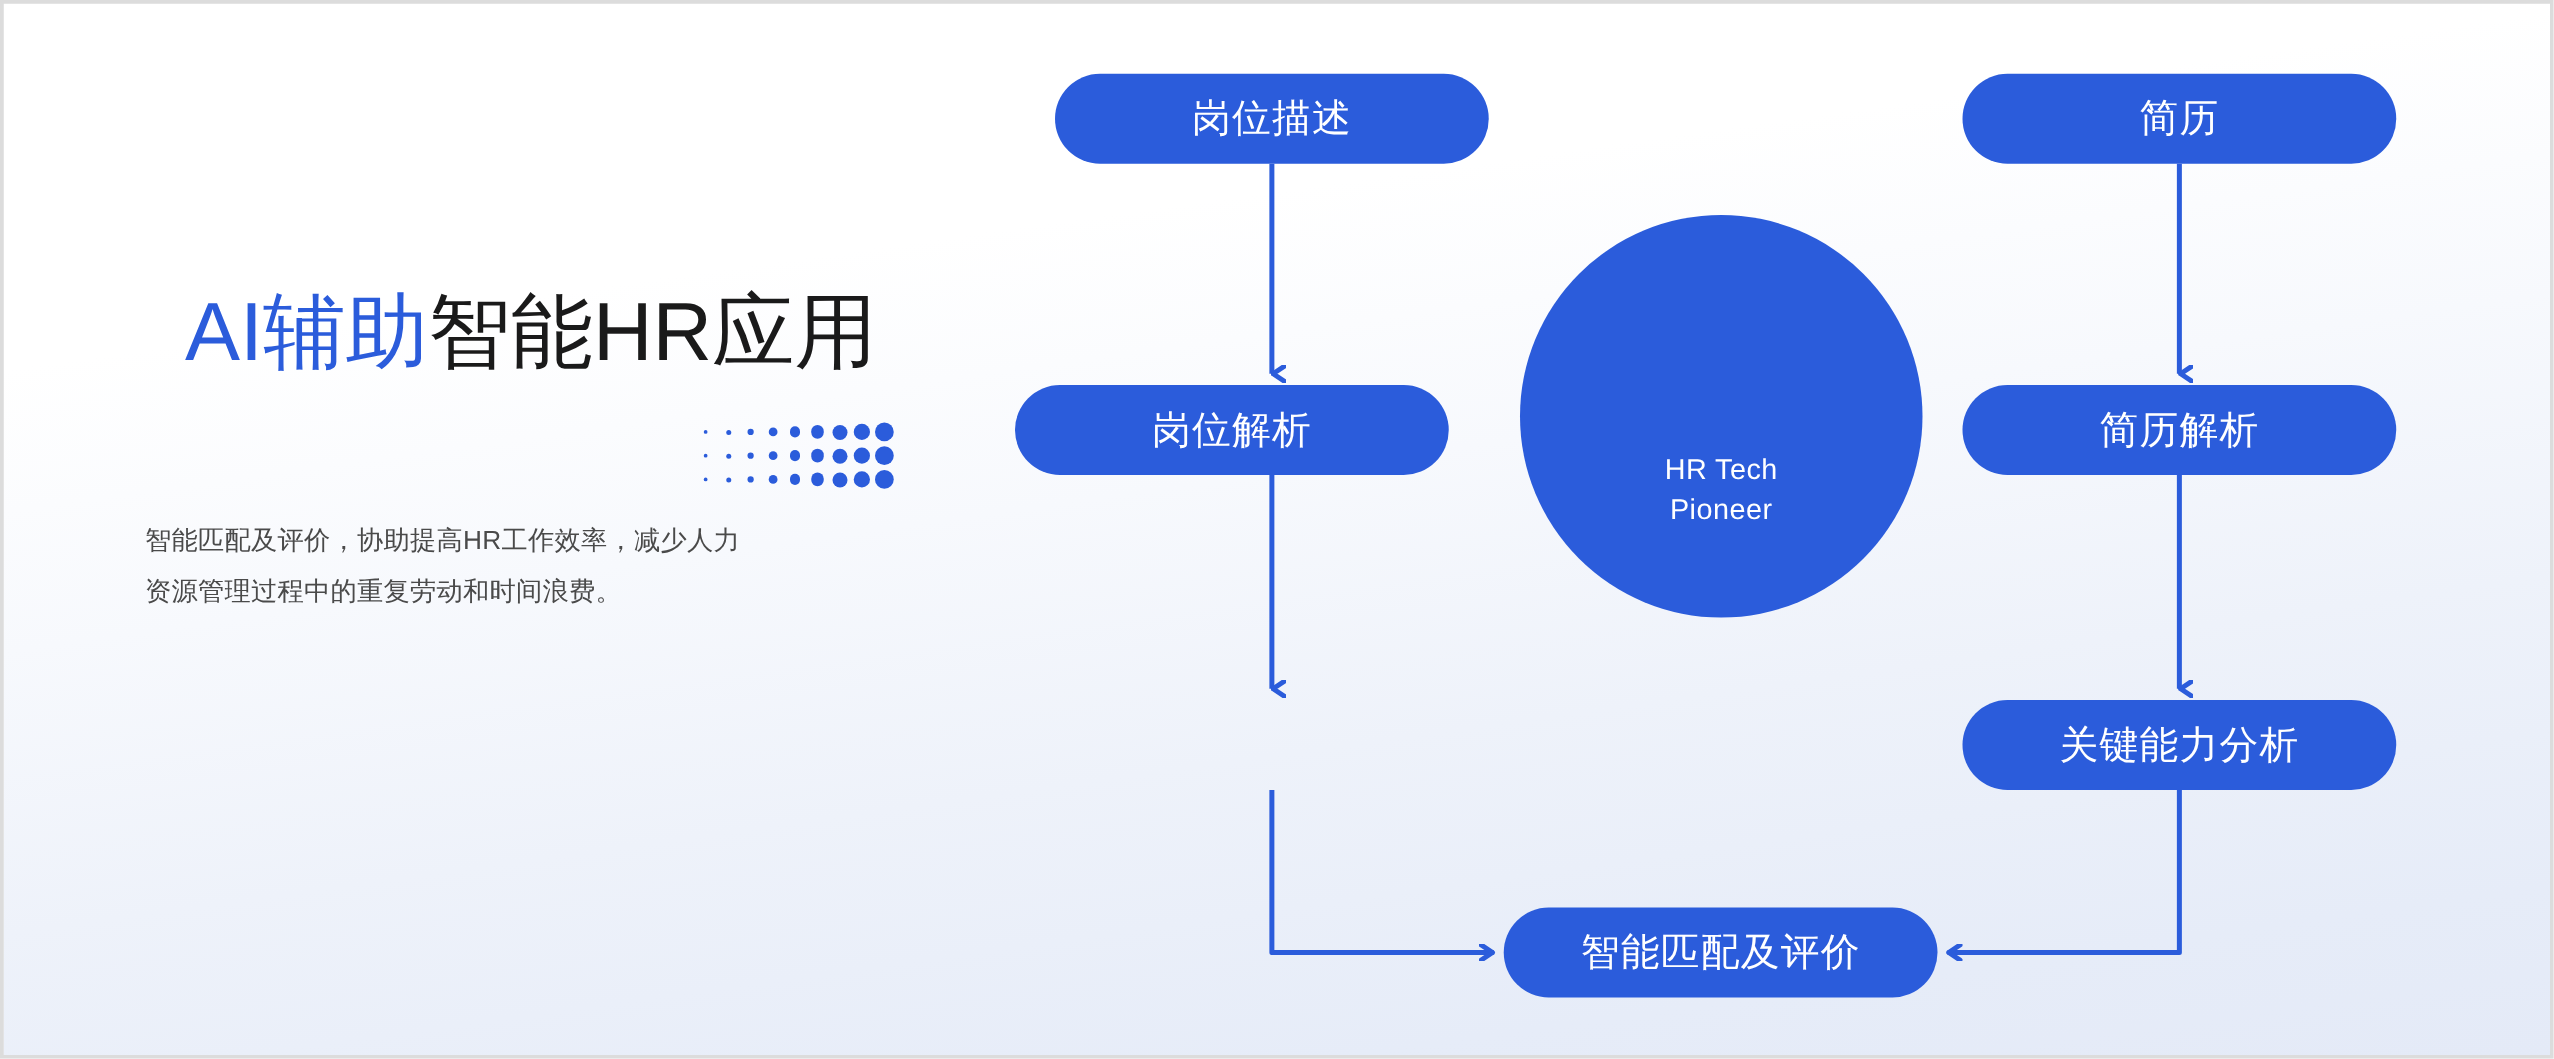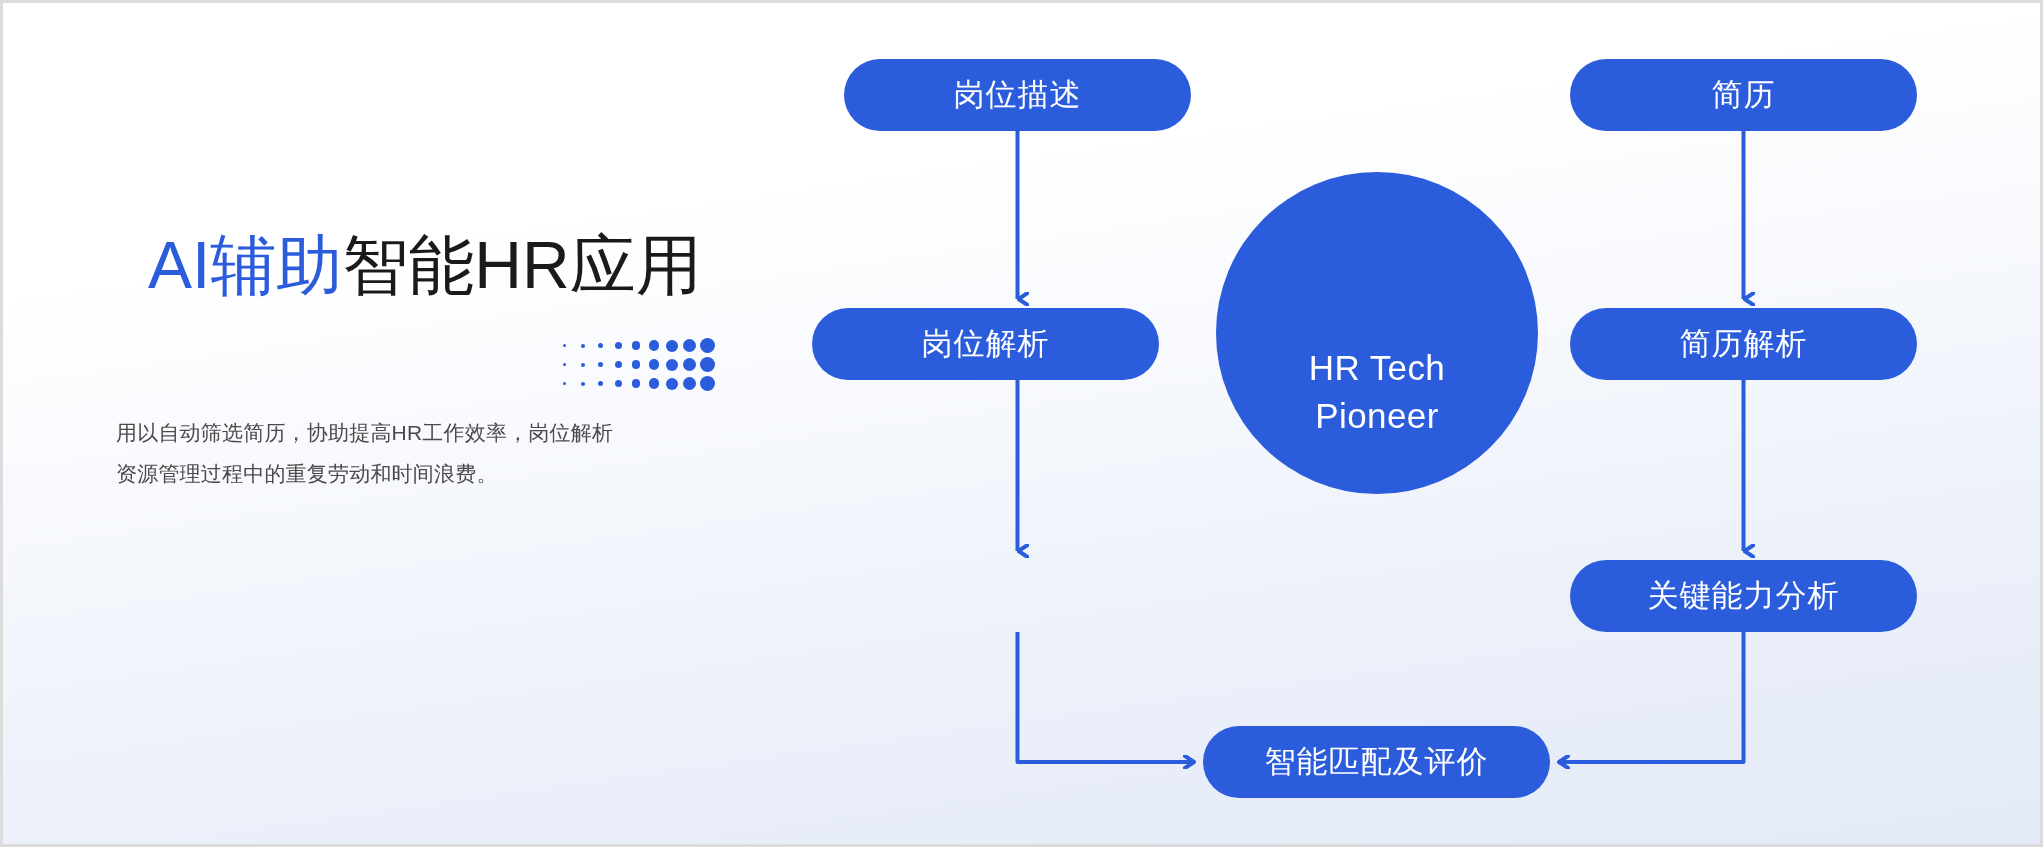--- a/index.html
+++ b/index.html
@@ -126,21 +126,21 @@
     top: 169px;
     width: 322px;
     height: 322px;
     border-radius: 50%;
     background: #2b5cdb;
     color: #ffffff;
     display: flex;
     align-items: center;
     justify-content: center;
     text-align: center;
-    font-size: 35px;
+    font-size: 23px;
     line-height: 1.38;
     letter-spacing: 0.4px;
     padding-top: 118px;
     box-sizing: border-box;
   }
 </style>
 </head>
 <body>
 
 <div class="slide">
@@ -235,21 +235,21 @@
           <div class="dot-cell">
             <div class="dot" style="width: 13.5px; height: 13.5px; background: rgb(43, 92, 219);"></div>
           </div>
           <div class="dot-cell">
             <div class="dot" style="width: 15px; height: 15px; background: rgb(43, 92, 219);"></div>
           </div>
         </div>
       </div>
 
     <div class="desc">
-      <span>用以自动筛选简历，协助提高HR工作效率，岗位解析</span><br>
+      <span>智能匹配及评价，协助提高HR工作效率，减少人力</span><br>
       <span>资源管理过程中的重复劳动和时间浪费。</span>
     </div>
   </div>
 
   <div class="flow">
 
     <svg class="flow-svg" viewBox="0 0 2043 847">
       <defs>
         <marker id="arrowDown" markerWidth="14" markerHeight="12" refX="7" refY="11" orient="auto" markerUnits="userSpaceOnUse">
           <path d="M1,1 L7,10 L13,1" fill="none" stroke="#2b5cdb" stroke-width="4" stroke-linecap="round" stroke-linejoin="round"></path>

